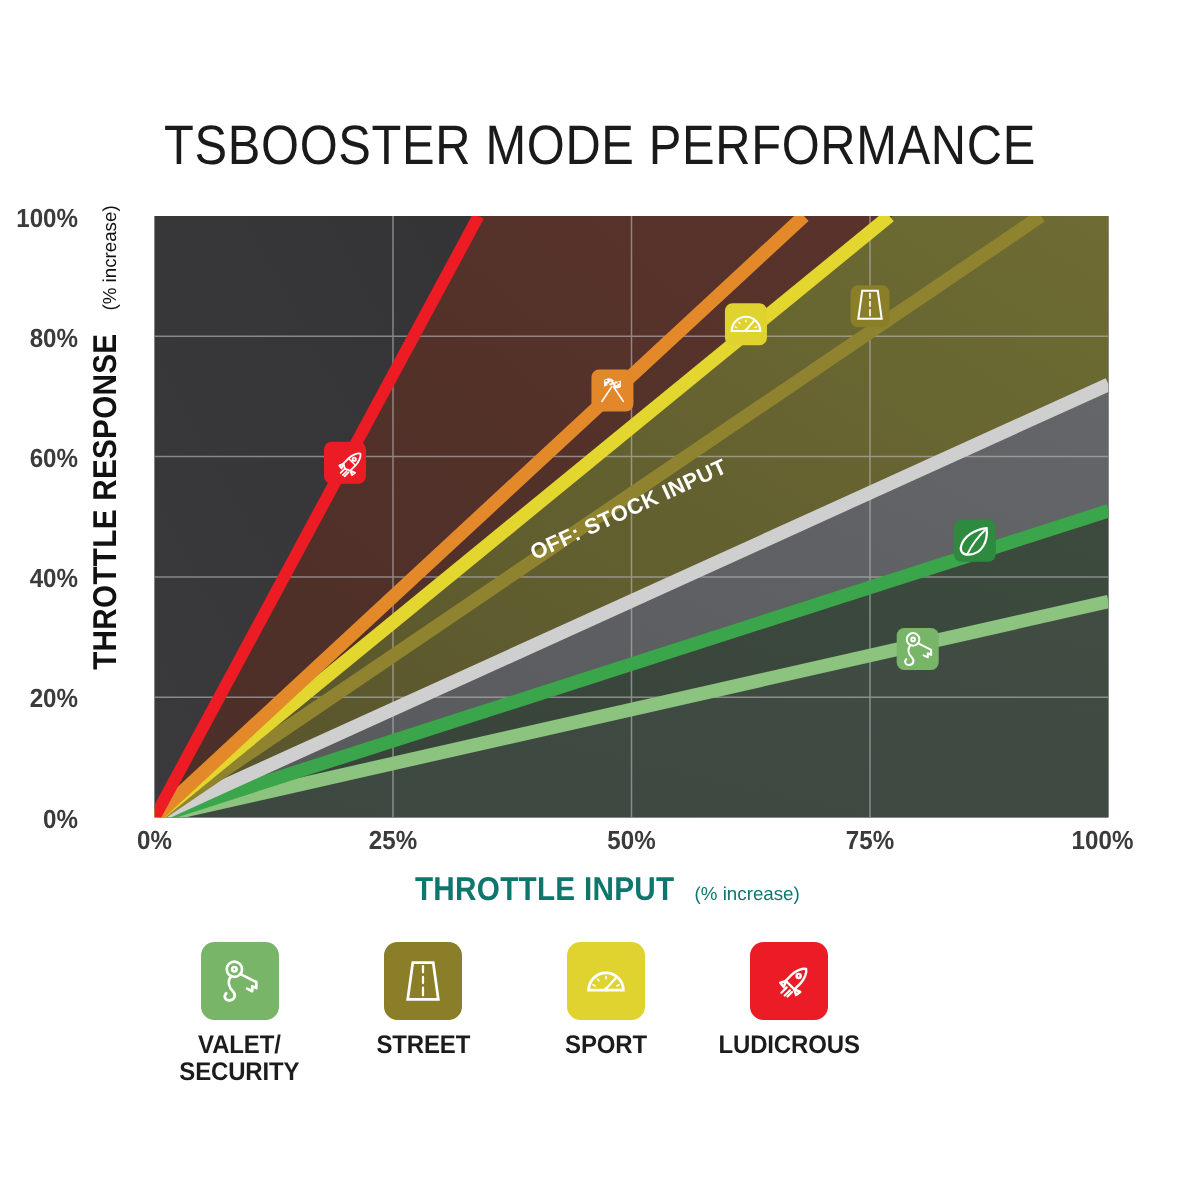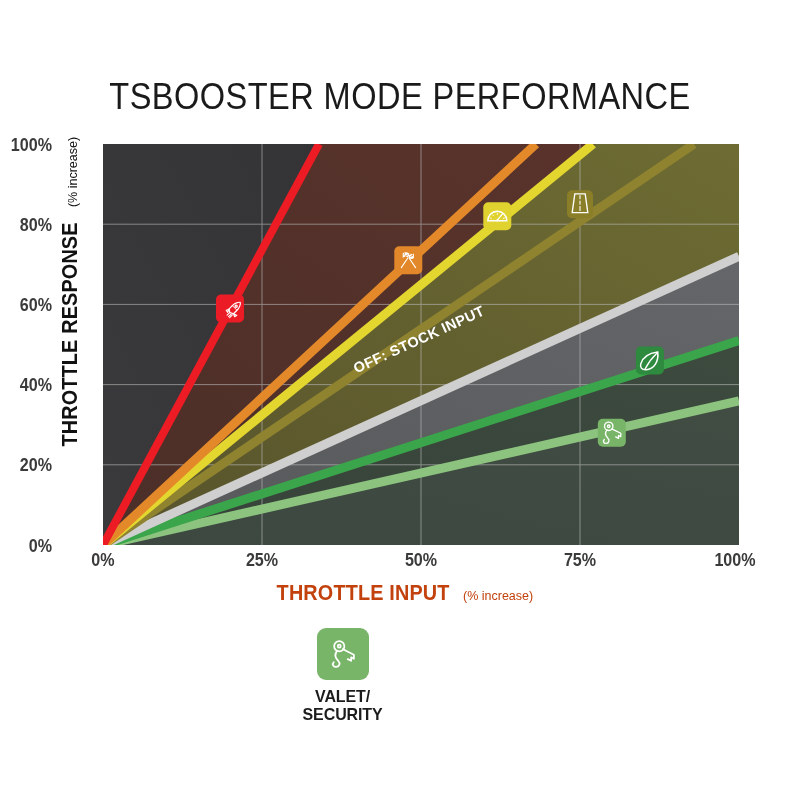--- a/index.html
+++ b/index.html
@@ -72,21 +72,21 @@
     font-size: 22px; font-weight: 700; letter-spacing: 0.2px;
     display: inline-block; transform: scaleX(0.9);
   }
   #y-axis-title .sub {
     font-size: 12.5px; font-weight: 400; margin-left: 3px;
     display: inline-block;
   }
   #x-axis-title {
     position: absolute;
     left: 0; top: 580px; width: 800px;
-    text-align: center; white-space: nowrap; color: #c2410c;
+    text-align: center; white-space: nowrap; color: #0f766e;
   }
   #x-axis-title .main {
     font-size: 22px; font-weight: 700; letter-spacing: 0.2px;
     display: inline-block; transform: scaleX(0.9);
   }
   #x-axis-title .sub {
     font-size: 12.5px; font-weight: 400; margin-left: 4px;
     display: inline-block;
   }
 
@@ -313,18 +313,62 @@
             <path d="M500 360 L820 520 L820 640 L740 600 L740 700 L640 650"></path>
             <path d="M330 400 C230 520 300 640 360 700 C430 770 400 870 300 880 C210 890 170 800 230 740"></path>
           </g>
         </svg>
       </div>
       <div class="legend-label">VALET/
 SECURITY</div>
     </div>
 
 
-
-
-
+    <div class="legend-item">
+      <div class="legend-swatch" style="background:#8a7e28">
+        <svg width="34" height="34" viewBox="0 0 1000 1000">
+          <path d="M300 140 L700 140 L800 860 L200 860 Z" fill="none" stroke="#fff" stroke-width="54"></path>
+          <g stroke="#fff" stroke-width="44" stroke-linecap="round">
+            <path d="M500 210 L500 330"></path>
+            <path d="M500 420 L500 540"></path>
+            <path d="M500 630 L500 780"></path>
+          </g>
+        </svg>
+      </div>
+      <div class="legend-label">STREET</div>
+    </div>
+
+    <div class="legend-item">
+      <div class="legend-swatch" style="background:#e0d330">
+        <svg width="34" height="34" viewBox="0 0 1000 1000">
+          <path d="M160 680 A340 340 0 0 1 840 680 Z" fill="none" stroke="#fff" stroke-width="54"></path>
+          <path d="M500 655 L700 430" stroke="#fff" stroke-width="46" stroke-linecap="round"></path>
+          <circle cx="500" cy="665" r="42" fill="#fff"></circle>
+          <g stroke="#fff" stroke-width="32" stroke-linecap="round">
+            <path d="M245 575 L288 596"></path>
+              <path d="M330 462 L362 494"></path>
+            <path d="M500 412 L500 456"></path>
+              <path d="M670 462 L638 494"></path>
+            <path d="M755 575 L712 596"></path>
+          </g>
+        </svg>
+      </div>
+      <div class="legend-label">SPORT</div>
+    </div>
+
+
+    <div class="legend-item">
+      <div class="legend-swatch" style="background:#ec1c26">
+        <svg width="34" height="34" viewBox="0 0 1000 1000">
+          <g fill="none" stroke="#fff" stroke-width="48" stroke-linecap="round" stroke-linejoin="round">
+            <path d="M555 375 C635 295 770 245 835 265 C855 330 805 465 725 545 L605 665 L435 495 Z"></path>
+            <circle cx="690" cy="400" r="40"></circle>
+            <path d="M445 500 L330 535 L395 620 Z"></path>
+            <path d="M600 660 L640 775 L720 715 Z"></path>
+            <path d="M455 625 L350 730 M520 680 L415 785 M560 715 L470 805" stroke-width="42"></path>
+          </g>
+        </svg>
+      </div>
+      <div class="legend-label">LUDICROUS</div>
+    </div>
 
   </div>
 </div>
 
 </body></html>

